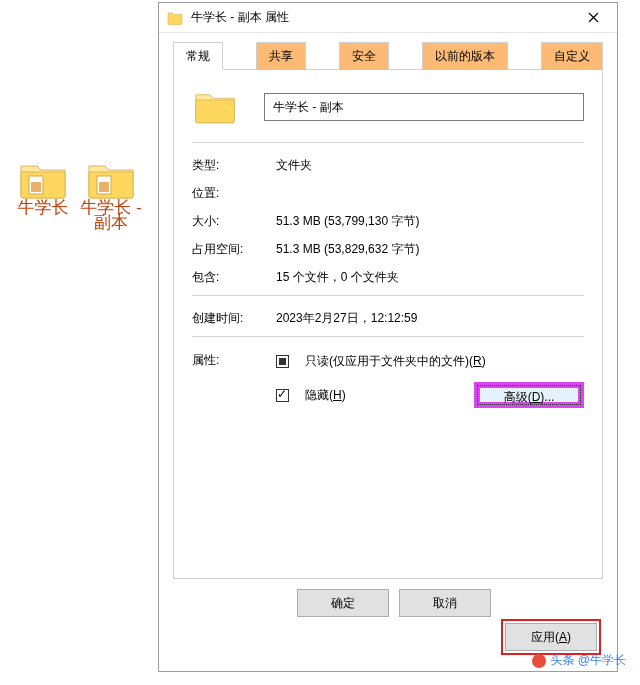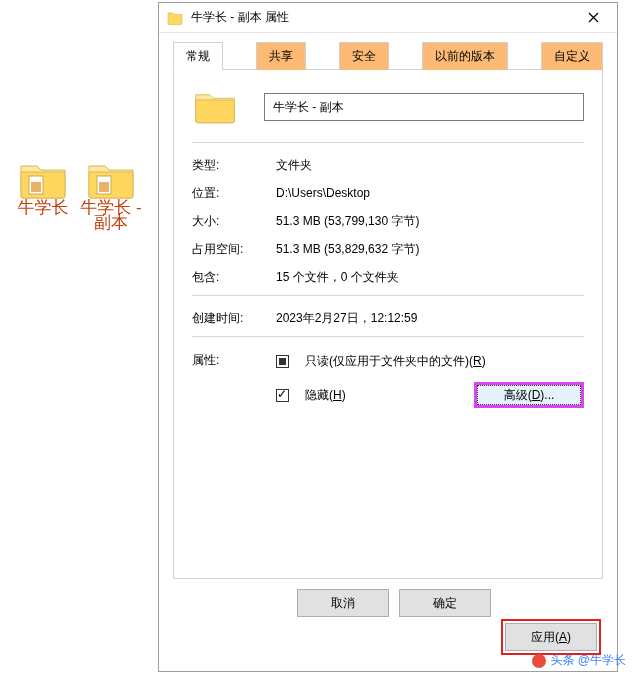--- a/index.html
+++ b/index.html
@@ -122,21 +122,21 @@
 
   .attr-block { display: flex; }
   .attr-block .k { width: 84px; padding-top: 3px; }
   .attr-right { flex: 1; }
   .attr-line { display: flex; align-items: center; margin: 4px 0 12px 0; }
   .attr-line label { margin-left: 16px; }
   .attr-line u { text-decoration: underline; }
   .adv-row { display: flex; align-items: center; justify-content: space-between; gap: 28px; }
   .adv-btn {
     width: 110px; height: 26px;
-    border: 3px solid #d946ef;
+    border: 6px solid #d946ef;
     background: #e5f1fb;
     font-size: 12px;
     font-family: inherit;
     outline: 1px dotted #333;
     outline-offset: -4px;
   }
 
   .cb { width: 13px; height: 13px; border: 1px solid #333; display: inline-block; position: relative; background: #fff; }
   .cb.mixed::after { content: ""; position: absolute; left: 2px; top: 2px; right: 2px; bottom: 2px; background: #333; }
   .cb.checked::after { content: "✓"; position: absolute; left: 0; top: -3px; font-size: 12px; color: #000;}
@@ -232,21 +232,20 @@
       </div>
 
       <hr class="sep">
 
       <div class="info-row">
         <span class="k">类型:</span>
         <span class="v">文件夹</span>
       </div>
       <div class="info-row">
         <span class="k">位置:</span>
-        <span class="v">D:\Users\Desktop</span>
       </div>
       <div class="info-row">
         <span class="k">大小:</span>
         <span class="v">51.3 MB (53,799,130 字节)</span>
       </div>
       <div class="info-row">
         <span class="k">占用空间:</span>
         <span class="v">51.3 MB (53,829,632 字节)</span>
       </div>
       <div class="info-row">
@@ -276,22 +275,22 @@
               <label><span>隐藏(</span><u>H</u><span>)</span></label>
             </div>
             <button class="adv-btn"><span>高级(</span><u>D</u><span>)...</span></button>
           </div>
         </div>
       </div>
 
     </div>
 
     <div class="button-row">
+      <button class="win-btn">确定</button>
       <button class="win-btn">取消</button>
-      <button class="win-btn">确定</button>
       <span class="apply-highlight">
         <button class="win-btn"><span>应用(</span><u>A</u><span>)</span></button>
       </span>
     </div>
   </div>
 </div>
 
 <div class="watermark">
   <span class="wm-icon"></span>
   <span>头条 @牛学长</span>

